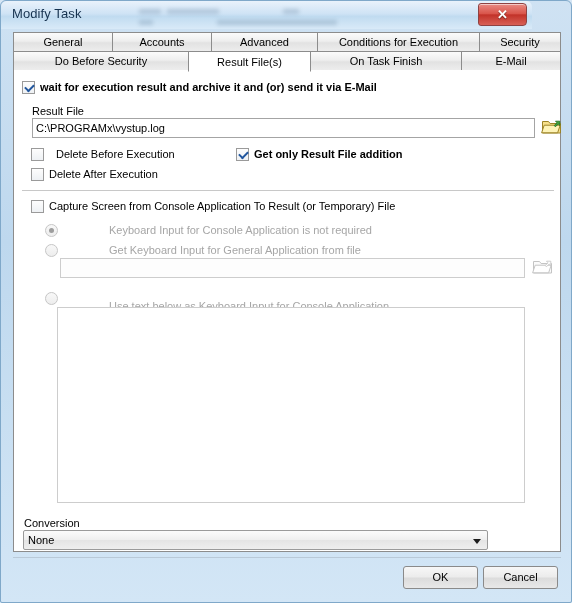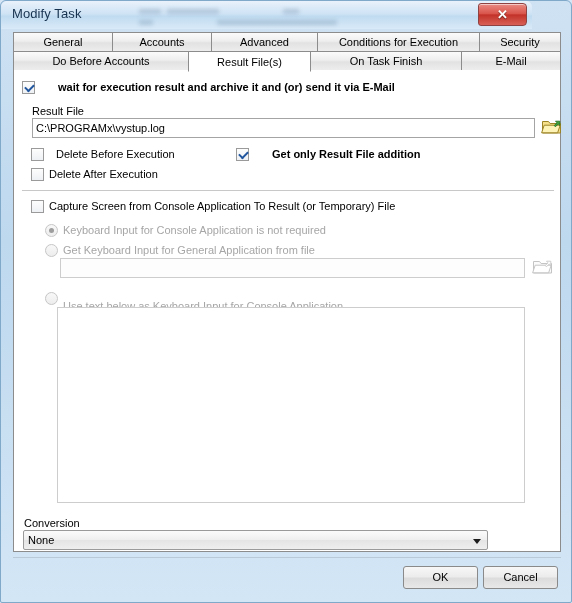--- a/index.html
+++ b/index.html
@@ -137,22 +137,22 @@
     border-bottom: 2px solid #21569e;
     transform: rotate(-45deg);
   }
   .cklabel {
     position: absolute;
     font-size: 11px;
     color: #000;
     white-space: nowrap;
     line-height: 13px;
   }
-  .cklabel.bold { font-weight: bold; margin-left: 18px; }
-  .cklabel.disabled { color: #a6a6a6; }
+  .cklabel.bold { font-weight: bold; }
+  .cklabel.disabled { color: #a6a6a6; margin-left: 46px; }
 
   .radio {
     position: absolute;
     width: 13px; height: 13px;
     box-sizing: border-box;
     border: 1px solid #c6c6c6;
     border-radius: 50%;
     background: linear-gradient(to bottom, #f8f8f8 0%, #ededed 100%);
   }
   .radio.selected::after {
@@ -287,21 +287,21 @@
 
   <div id="tabstrip">
     <div class="tabrow" id="tabrow-top">
       <div class="tab" style="left:0px;   width:100px;">General</div>
       <div class="tab" style="left:99px;  width:100px;">Accounts</div>
       <div class="tab" style="left:198px; width:107px;">Advanced</div>
       <div class="tab" style="left:304px; width:163px;">Conditions for Execution</div>
       <div class="tab" style="left:466px; width:82px;">Security</div>
     </div>
     <div class="tabrow" id="tabrow-bottom">
-      <div class="tab" style="left:0px;   width:176px;">Do Before Accounts</div>
+      <div class="tab" style="left:0px;   width:176px;">Do Before Security</div>
       <div class="tab active" style="left:175px; width:123px;">Result File(s)</div>
       <div class="tab" style="left:297px; width:152px;">On Task Finish</div>
       <div class="tab" style="left:448px; width:100px;">E-Mail</div>
     </div>
   </div>
 
   <div id="content-panel">
 
     <div class="chk checked" style="left:8px; top:11px;"></div>
     <div class="cklabel bold" style="left:26px; top:11px;">wait for execution result and archive it and (or) send it via E-Mail</div>

